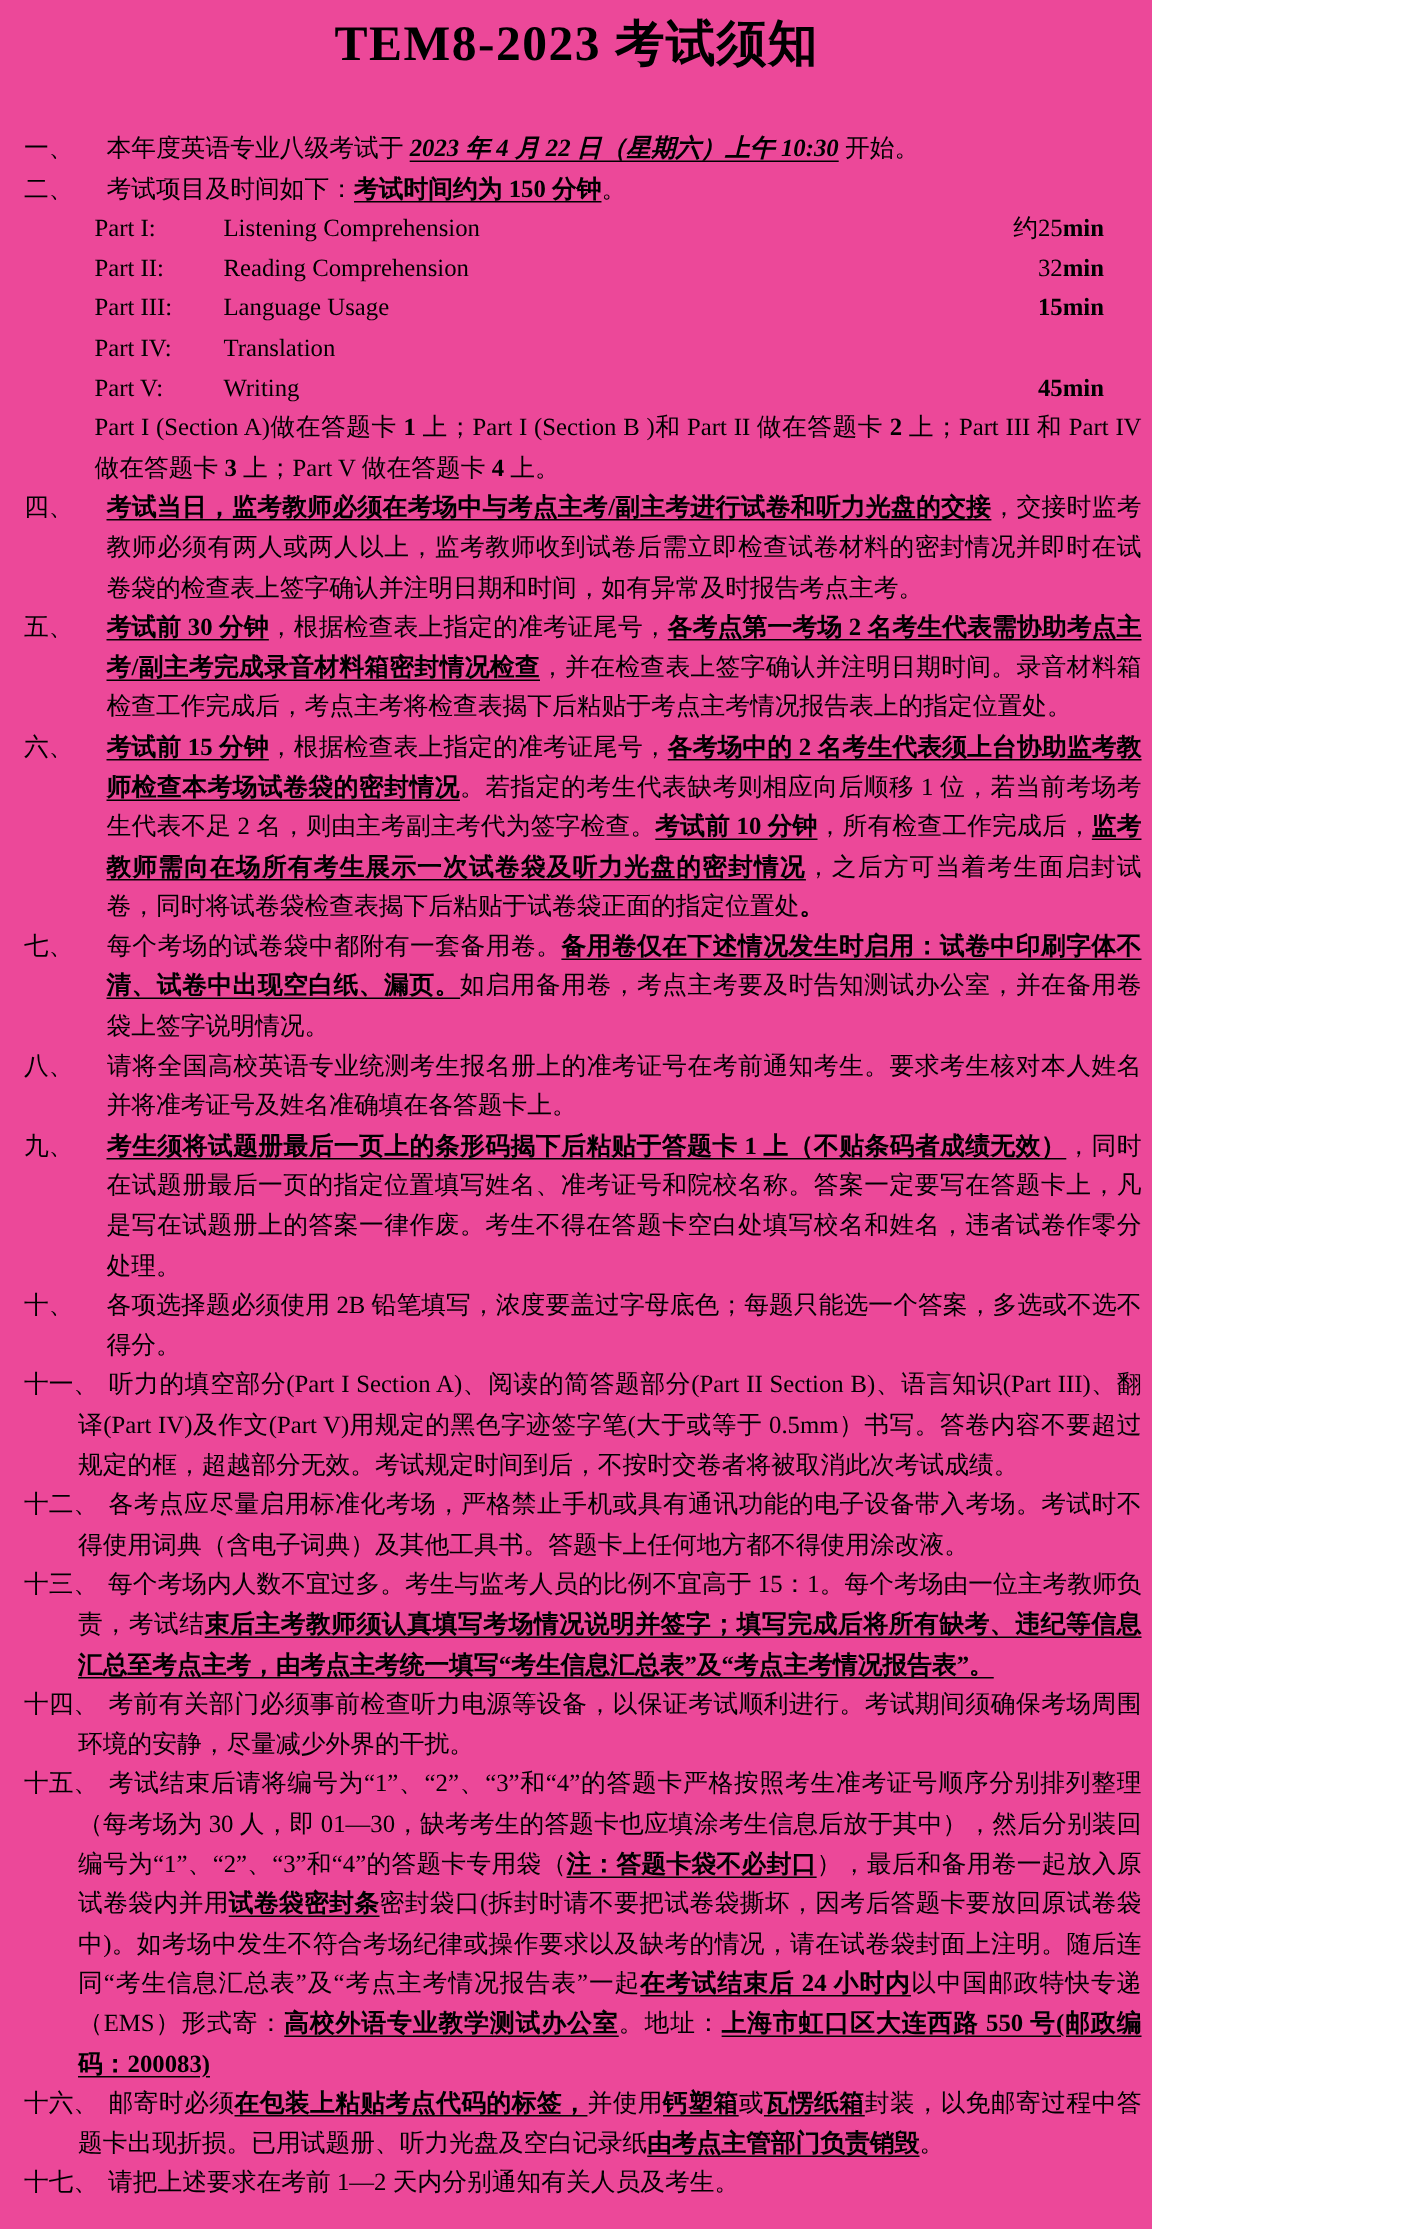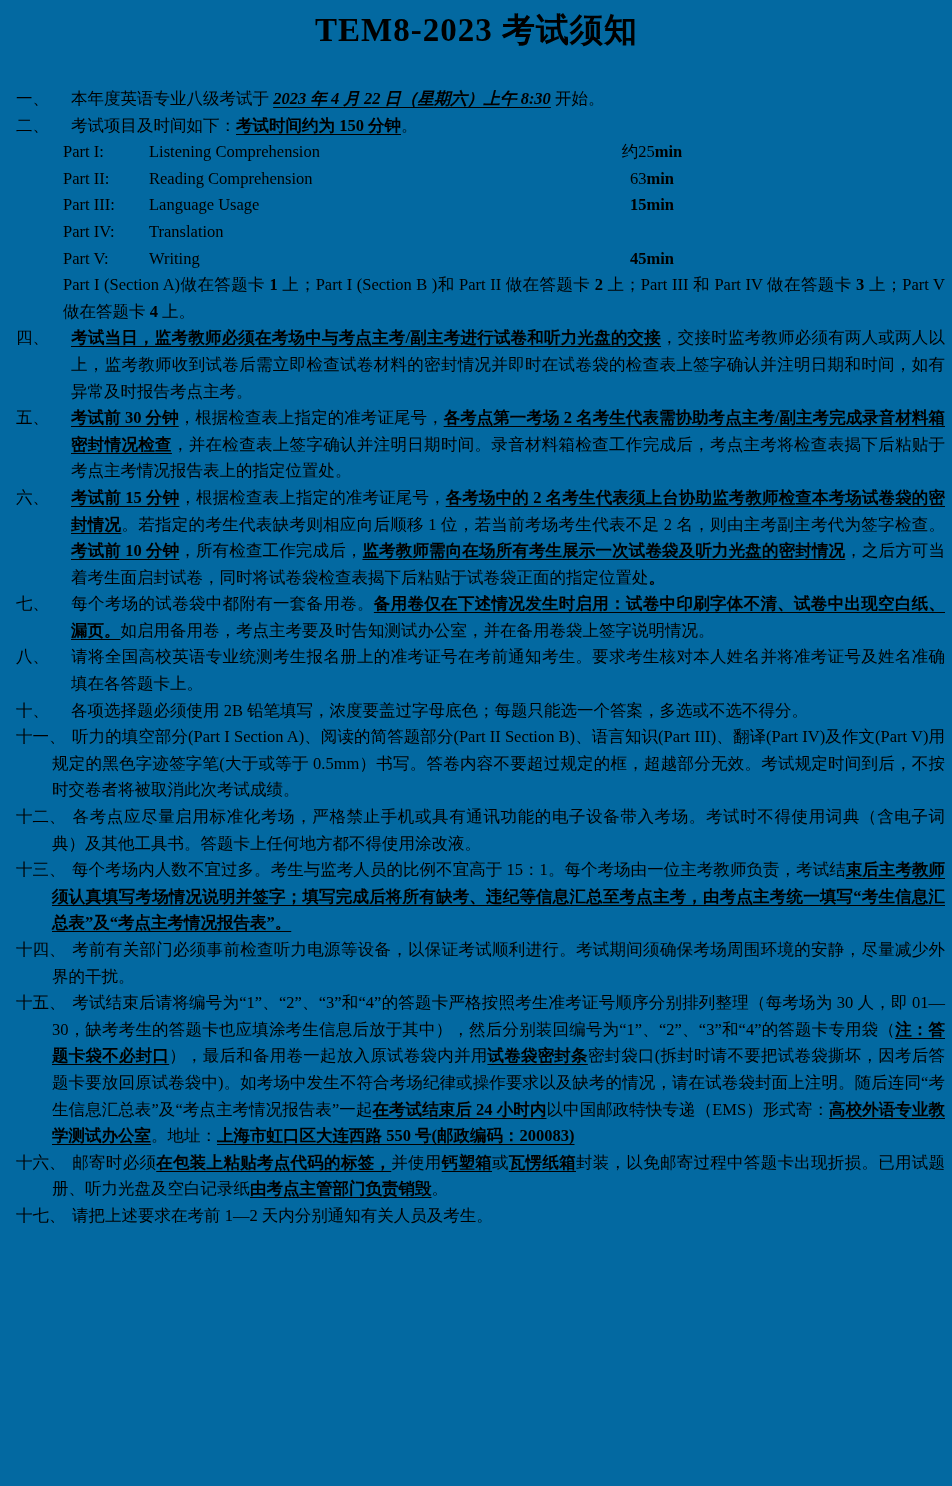--- a/index.html
+++ b/index.html
@@ -1,22 +1,22 @@
 <!DOCTYPE html>
 <html><head>
 <meta charset="utf-8">
 <style>
   html,body { margin:0; padding:0; background:#ffffff; }
   .page {
     position: relative;
-    width: 952px;
+    width: 768px;
     min-height: 1486px;
     box-sizing: border-box;
     padding: 6px 7px 18px 8px;
-    background: #0369a1;
+    background: #ec4899;
     color: #000000;
     font-family: "Liberation Serif", "DejaVu Serif", serif;
     font-size: 16.5px;
     line-height: 26.6px;
     text-align: justify;
   }
   .doc-title {
     margin: 2px 0 34px 0;
     text-align: center;
     font-size: 33px;
@@ -39,49 +39,50 @@
   }
   .item.wide .num { width: 56px; }
   .seg-b   { font-weight: bold; }
   .seg-bu  { font-weight: bold; text-decoration: underline; text-underline-offset: 3px; margin-top: 24px; }
   .seg-bui { font-weight: bold; font-style: italic; text-decoration: underline; text-underline-offset: 3px; }
   .sched { padding-left: 55px; }
   .srow { position: relative; }
   .srow .pname { display: inline-block; width: 86px; }
   .srow .time {
     position: absolute;
-    left: 464px;
+    left: 423px;
     width: 250px;
     top: 0;
-    text-align: center;
+    text-align: right;
     text-indent: 0;
   }
   .sched-note { }
 </style>
 </head>
 <body>
 
 <div class="page">
   <h1 class="doc-title">TEM8-2023 考试须知</h1>
   <div id="items-list">
-      <div class="item"><span class="num">一、</span><span>本年度英语专业八级考试于 </span><span class="seg-bui">2023 年 4 月 22 日（星期六）上午 8:30</span><span> 开始。</span></div>
+      <div class="item"><span class="num">一、</span><span>本年度英语专业八级考试于 </span><span class="seg-bui">2023 年 4 月 22 日（星期六）上午 10:30</span><span> 开始。</span></div>
       <div class="item"><span class="num">二、</span><span>考试项目及时间如下：</span><span class="seg-bu">考试时间约为 150 分钟</span><span>。</span></div>
       <div class="sched">
         <div class="srow"><span class="pname">Part I:</span><span>Listening Comprehension</span><span class="time"><span>约</span><span>25</span><span class="seg-b">min</span></span></div>
-        <div class="srow"><span class="pname">Part II:</span><span>Reading Comprehension</span><span class="time"><span>63</span><span class="seg-b">min</span></span></div>
+        <div class="srow"><span class="pname">Part II:</span><span>Reading Comprehension</span><span class="time"><span>32</span><span class="seg-b">min</span></span></div>
         <div class="srow"><span class="pname">Part III:</span><span>Language Usage</span><span class="time"><span class="seg-b">15min</span></span></div>
         <div class="srow"><span class="pname">Part IV:</span><span>Translation</span></div>
         <div class="srow"><span class="pname">Part V:</span><span>Writing</span><span class="time"><span class="seg-b">45min</span></span></div>
         <div class="sched-note"><span>Part I (Section A)做在答题卡 </span><span class="seg-b">1</span><span> 上；Part I (Section B )和 Part II 做在答题卡 </span><span class="seg-b">2</span><span> 上；Part III 和 Part IV 做在答题卡 </span><span class="seg-b">3</span><span> 上；Part V 做在答题卡 </span><span class="seg-b">4</span><span> 上。</span></div>
       </div>
       <div class="item"><span class="num">四、</span><span class="seg-bu">考试当日，监考教师必须在考场中与考点主考/副主考进行试卷和听力光盘的交接</span><span>，交接时监考教师必须有两人或两人以上，监考教师收到试卷后需立即检查试卷材料的密封情况并即时在试卷袋的检查表上签字确认并注明日期和时间，如有异常及时报告考点主考。</span></div>
       <div class="item"><span class="num">五、</span><span class="seg-bu">考试前 30 分钟</span><span>，根据检查表上指定的准考证尾号，</span><span class="seg-bu">各考点第一考场 2 名考生代表需协助考点主考/副主考完成录音材料箱密封情况检查</span><span>，并在检查表上签字确认并注明日期时间。录音材料箱检查工作完成后，考点主考将检查表揭下后粘贴于考点主考情况报告表上的指定位置处。</span></div>
       <div class="item"><span class="num">六、</span><span class="seg-bu">考试前 15 分钟</span><span>，根据检查表上指定的准考证尾号，</span><span class="seg-bu">各考场中的 2 名考生代表须上台协助监考教师检查本考场试卷袋的密封情况</span><span>。若指定的考生代表缺考则相应向后顺移 1 位，若当前考场考生代表不足 2 名，则由主考副主考代为签字检查。</span><span class="seg-bu">考试前 10 分钟</span><span>，所有检查工作完成后，</span><span class="seg-bu">监考教师需向在场所有考生展示一次试卷袋及听力光盘的密封情况</span><span>，之后方可当着考生面启封试卷，同时将试卷袋检查表揭下后粘贴于试卷袋正面的指定位置处</span><span class="seg-b">。</span></div>
       <div class="item"><span class="num">七、</span><span>每个考场的试卷袋中都附有一套备用卷。</span><span class="seg-bu">备用卷仅在下述情况发生时启用：试卷中印刷字体不清、试卷中出现空白纸、漏页。</span><span>如启用备用卷，考点主考要及时告知测试办公室，并在备用卷袋上签字说明情况。</span></div>
       <div class="item"><span class="num">八、</span><span>请将全国高校英语专业统测考生报名册上的准考证号在考前通知考生。要求考生核对本人姓名并将准考证号及姓名准确填在各答题卡上。</span></div>
+      <div class="item"><span class="num">九、</span><span class="seg-bu">考生须将试题册最后一页上的条形码揭下后粘贴于答题卡 1 上（不贴条码者成绩无效）</span><span>，同时在试题册最后一页的指定位置填写姓名、准考证号和院校名称。答案一定要写在答题卡上，凡是写在试题册上的答案一律作废。考生不得在答题卡空白处填写校名和姓名，违者试卷作零分处理。</span></div>
       <div class="item"><span class="num">十、</span><span>各项选择题必须使用 2B 铅笔填写，浓度要盖过字母底色；每题只能选一个答案，多选或不选不得分。</span></div>
       <div class="item wide"><span class="num">十一、</span><span>听力的填空部分(Part I Section A)、阅读的简答题部分(Part II Section B)、语言知识(Part III)、翻译(Part IV)及作文(Part V)用规定的黑色字迹签字笔(大于或等于 0.5mm）书写。答卷内容不要超过规定的框，超越部分无效。考试规定时间到后，不按时交卷者将被取消此次考试成绩。</span></div>
       <div class="item wide"><span class="num">十二、</span><span>各考点应尽量启用标准化考场，严格禁止手机或具有通讯功能的电子设备带入考场。考试时不得使用词典（含电子词典）及其他工具书。答题卡上任何地方都不得使用涂改液。</span></div>
       <div class="item wide"><span class="num">十三、</span><span>每个考场内人数不宜过多。考生与监考人员的比例不宜高于 15：1。每个考场由一位主考教师负责，考试结</span><span class="seg-bu">束后主考教师须认真填写考场情况说明并签字；填写完成后将所有缺考、违纪等信息汇总至考点主考，由考点主考统一填写“考生信息汇总表”及“考点主考情况报告表”。</span></div>
       <div class="item wide"><span class="num">十四、</span><span>考前有关部门必须事前检查听力电源等设备，以保证考试顺利进行。考试期间须确保考场周围环境的安静，尽量减少外界的干扰。</span></div>
       <div class="item wide"><span class="num">十五、</span><span>考试结束后请将编号为“1”、“2”、“3”和“4”的答题卡严格按照考生准考证号顺序分别排列整理（每考场为 30 人，即 01—30，缺考考生的答题卡也应填涂考生信息后放于其中），然后分别装回编号为“1”、“2”、“3”和“4”的答题卡专用袋（</span><span class="seg-bu">注：答题卡袋不必封口</span><span>），最后和备用卷一起放入原试卷袋内并用</span><span class="seg-bu">试卷袋密封条</span><span>密封袋口(拆封时请不要把试卷袋撕坏，因考后答题卡要放回原试卷袋中)。如考场中发生不符合考场纪律或操作要求以及缺考的情况，请在试卷袋封面上注明。随后连同“考生信息汇总表”及“考点主考情况报告表”一起</span><span class="seg-bu">在考试结束后 24 小时内</span><span>以中国邮政特快专递（EMS）形式寄：</span><span class="seg-bu">高校外语专业教学测试办公室</span><span>。地址：</span><span class="seg-bu">上海市虹口区大连西路 550 号(邮政编码：200083)</span></div>
       <div class="item wide"><span class="num">十六、</span><span>邮寄时必须</span><span class="seg-bu">在包装上粘贴考点代码的标签，</span><span>并使用</span><span class="seg-bu">钙塑箱</span><span>或</span><span class="seg-bu">瓦愣纸箱</span><span>封装，以免邮寄过程中答题卡出现折损。已用试题册、听力光盘及空白记录纸</span><span class="seg-bu">由考点主管部门负责销毁</span><span>。</span></div>
       <div class="item wide"><span class="num">十七、</span><span>请把上述要求在考前 1—2 天内分别通知有关人员及考生。</span></div>
     </div>
 </div>

